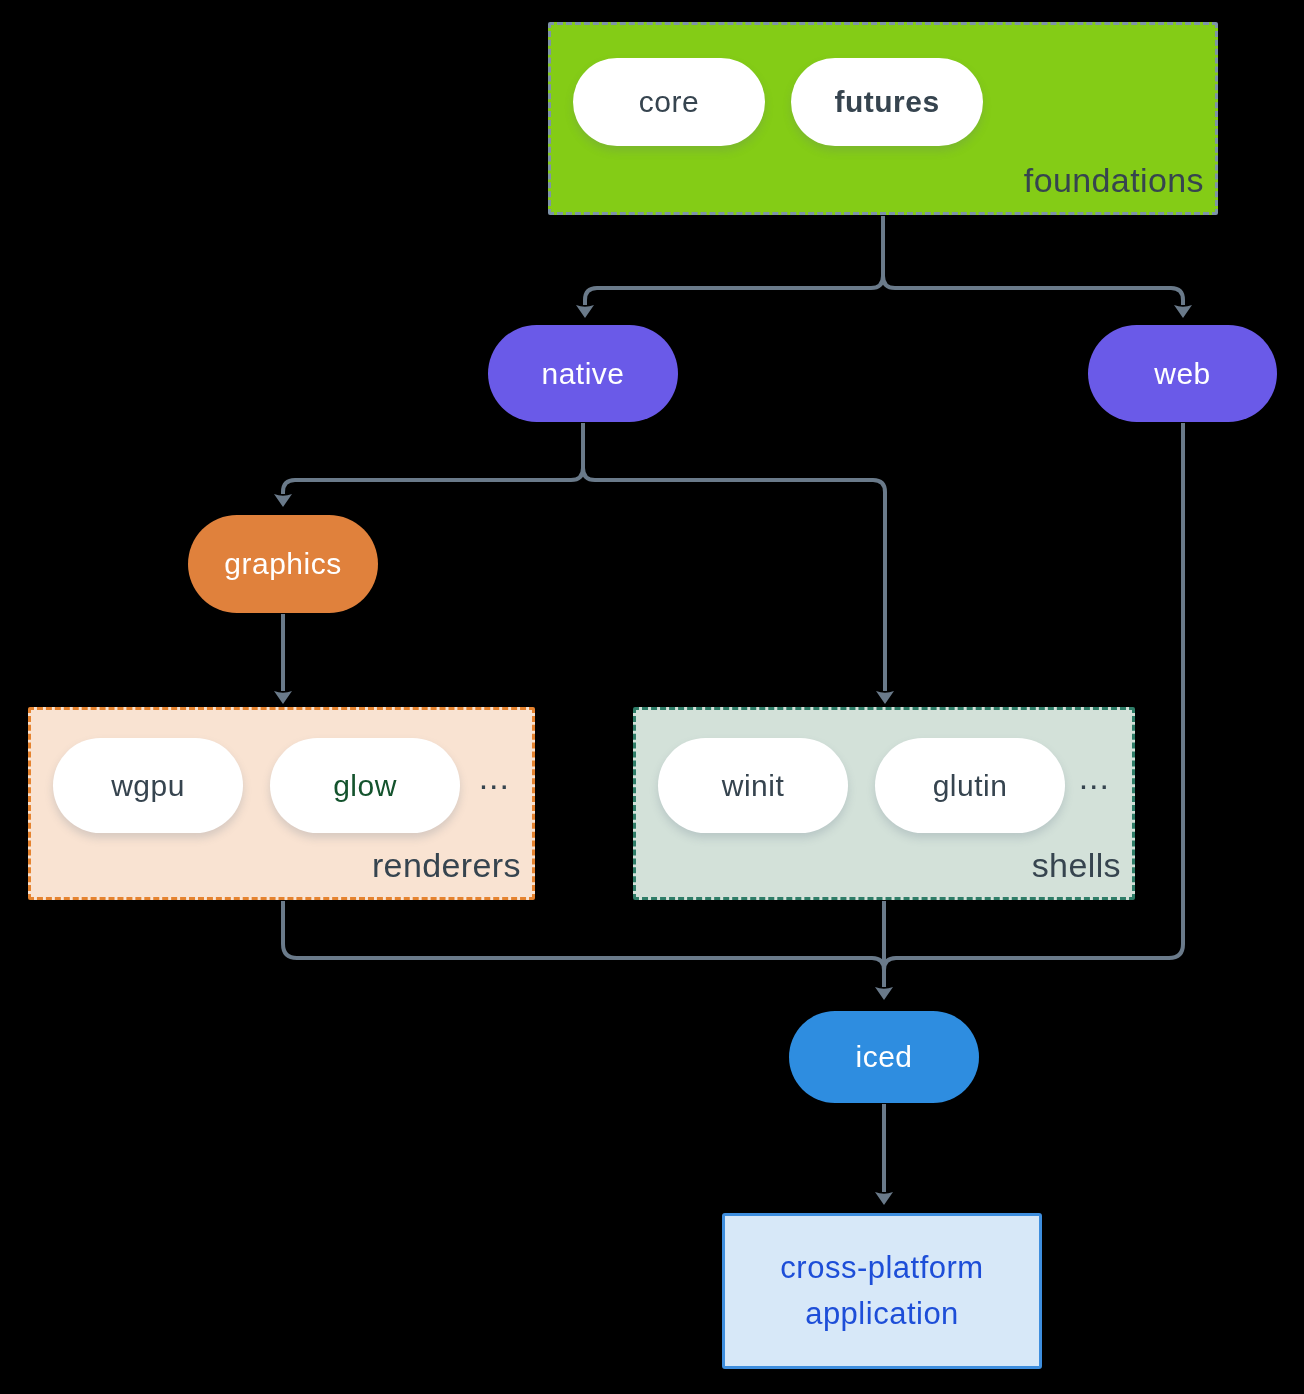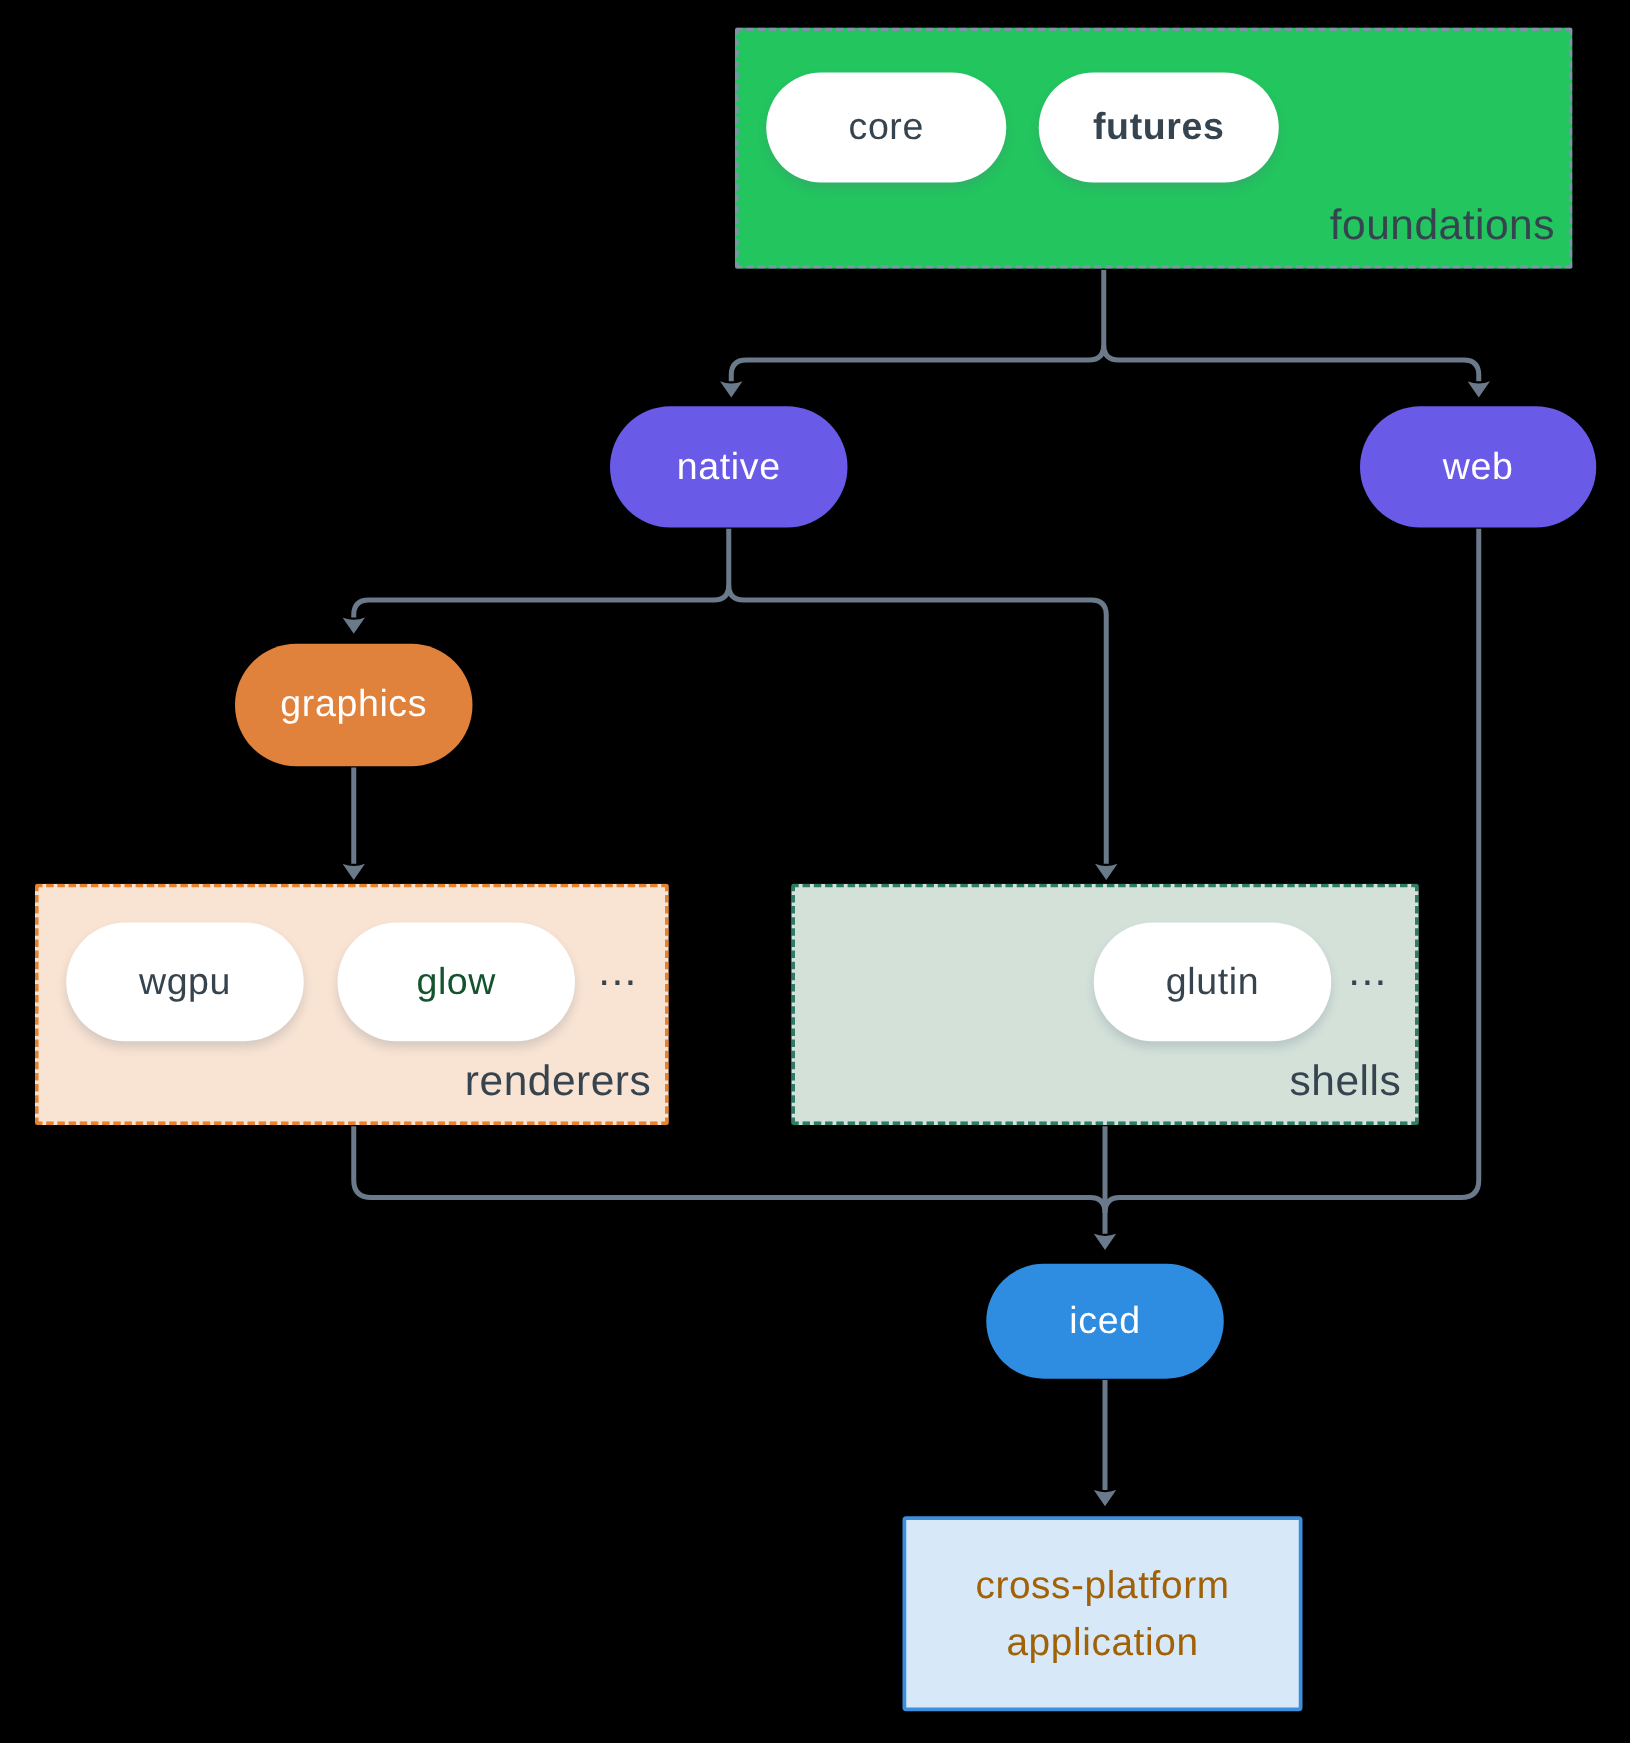--- a/index.html
+++ b/index.html
@@ -97,44 +97,45 @@
       <path d="M583,468 Q583,480 571,480 H295 Q283,480 283,492 V494" marker-end="url(#arrow)"></path>
       <path d="M583,468 Q583,480 595,480 H873 Q885,480 885,492 V691" marker-end="url(#arrow)"></path>
       <path d="M283,614 V691" marker-end="url(#arrow)"></path>
       <path d="M283,901 V944 Q283,958 297,958 H872 Q884,958 884,970"></path>
       <path d="M1183,423 V944 Q1183,958 1169,958 H896 Q884,958 884,970"></path>
       <path d="M884,901 V987" marker-end="url(#arrow)"></path>
       <path d="M884,1104 V1192" marker-end="url(#arrow)"></path>
     </g>
   </svg>
 
-  <div class="group group-foundations" style="background-color: #22c55e; border-color: rgb(126, 147, 168); margin-left: 40px;">
+  <div class="group group-foundations" style="background-color: #84cc16; border-color: rgb(126, 147, 168);">
     <div class="pill pill-core" style="background-color: rgb(255, 255, 255); color: rgb(54, 68, 79);">core</div>
     <div class="pill pill-futures" style="background-color: rgb(255, 255, 255); color: rgb(54, 68, 79);">futures</div>
     <div class="group-label" style="color: rgb(54, 68, 79);">foundations</div>
   </div>
 
   <div class="node node-native" style="background-color: rgb(106, 90, 232); color: rgb(255, 255, 255); text-align: right;">native</div>
   <div class="node node-web" style="background-color: rgb(106, 90, 232); color: rgb(255, 255, 255);">web</div>
 
   <div class="node node-graphics" style="background-color: rgb(224, 129, 60); color: rgb(255, 255, 255);">graphics</div>
 
   <div class="group group-renderers" style="background-color: rgb(249, 227, 210); border-color: rgb(229, 131, 47);">
     <div class="pill pill-a" style="background-color: rgb(255, 255, 255); color: rgb(54, 68, 79);">wgpu</div>
     <div class="pill pill-b" style="background-color: rgb(255, 255, 255); color: #14532d;">glow</div>
     <div class="more" style="color: rgb(54, 68, 79);">...</div>
     <div class="group-label" style="color: rgb(54, 68, 79);">renderers</div>
   </div>
 
   <div class="group group-shells" style="background-color: rgb(211, 225, 217); border-color: rgb(47, 125, 104);">
+    <div class="pill pill-a" style="background-color: rgb(255, 255, 255); color: rgb(54, 68, 79);">winit</div>
     <div class="pill pill-b" style="background-color: rgb(255, 255, 255); color: rgb(54, 68, 79);">glutin</div>
     <div class="more" style="color: rgb(54, 68, 79);">...</div>
     <div class="group-label" style="color: rgb(54, 68, 79);">shells</div>
   </div>
 
   <div class="node node-iced" style="background-color: rgb(46, 141, 224); color: rgb(255, 255, 255);">iced</div>
 
-  <div class="terminal" style="background-color: rgb(215, 232, 248); border-color: rgb(62, 142, 222); color: #a16207; justify-content: center;">
+  <div class="terminal" style="background-color: rgb(215, 232, 248); border-color: rgb(62, 142, 222); color: #1d4ed8; justify-content: center;">
     <span>cross-platform</span>
     <span>application</span>
   </div>
 
 </div>
 
 </body></html>

